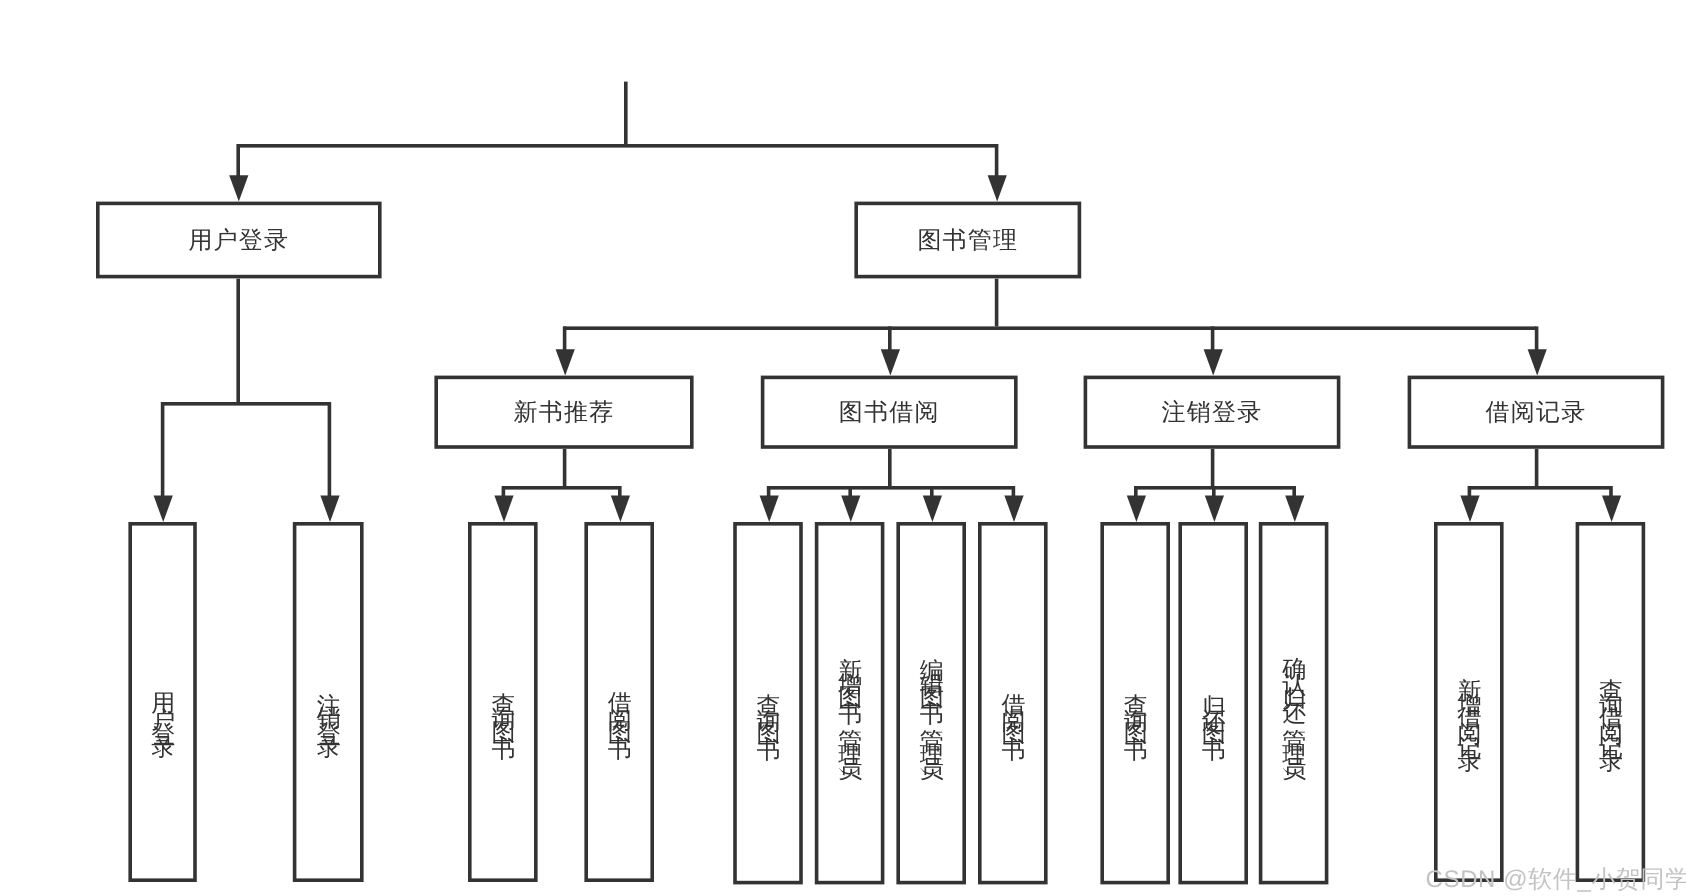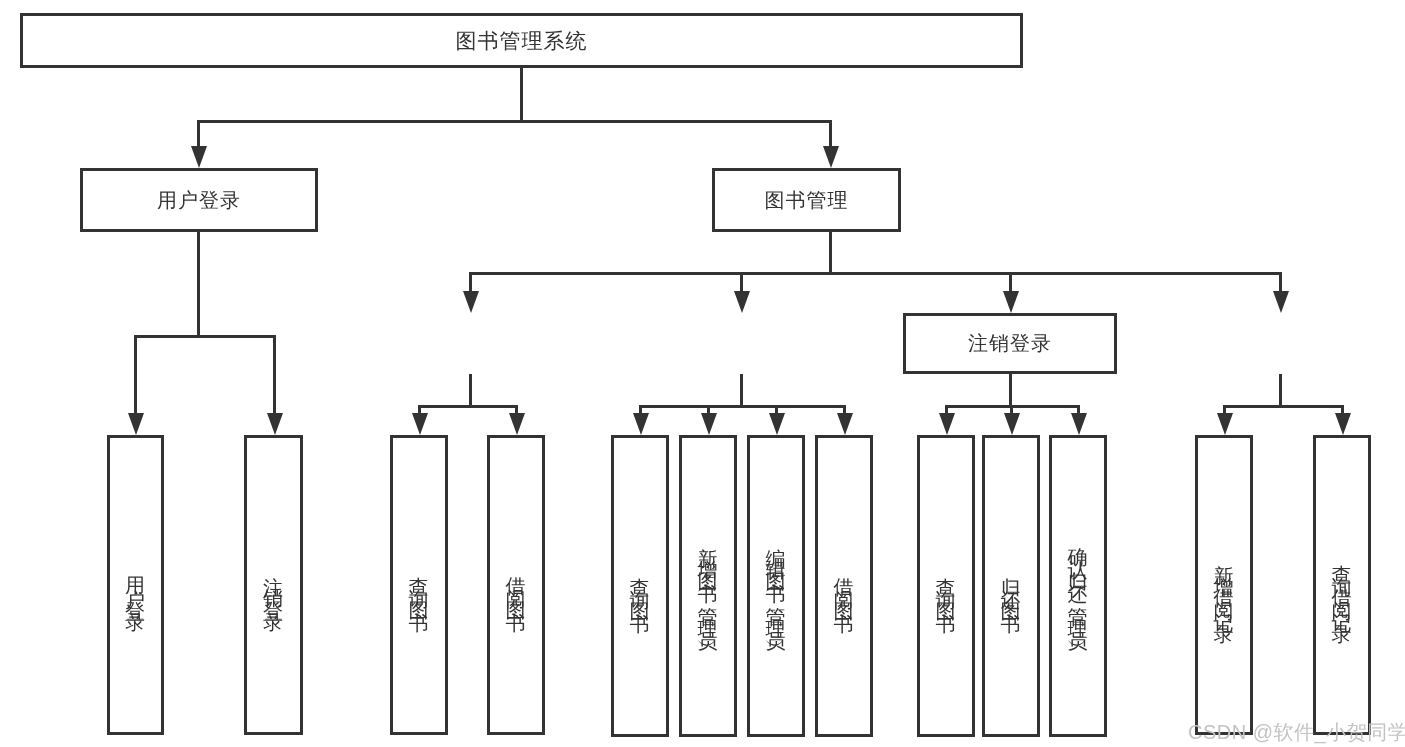--- a/index.html
+++ b/index.html
@@ -48,21 +48,20 @@
     letter-spacing:0.5px;
     z-index:5;
     white-space:nowrap;
   }
 </style>
 </head>
 <body>
 
 <div id="canvas">
 
-  <div class="box h root" style="left:20px;top:13px;width:1003px;height:55px">图书管理系统</div>
 
   <div class="vline" style="left:520px;top:68px;height:52px"></div>
   <div class="hline" style="left:198px;top:120px;width:633px"></div>
   <div class="vline" style="left:197px;top:120px;height:28px"></div>
   <div class="arrow" style="left:191px;top:146px"></div>
   <div class="vline" style="left:829px;top:120px;height:28px"></div>
   <div class="arrow" style="left:823px;top:146px"></div>
 
   <div class="box h" style="left:80px;top:168px;width:238px;height:64px">用户登录</div>
   <div class="box h" style="left:712px;top:168px;width:189px;height:64px">图书管理</div>
@@ -78,21 +77,24 @@
   <div class="hline" style="left:470px;top:272px;width:810px"></div>
   <div class="vline" style="left:469px;top:272px;height:21px"></div>
   <div class="arrow" style="left:463px;top:291px"></div>
   <div class="vline" style="left:740px;top:272px;height:21px"></div>
   <div class="arrow" style="left:734px;top:291px"></div>
   <div class="vline" style="left:1009px;top:272px;height:21px"></div>
   <div class="arrow" style="left:1003px;top:291px"></div>
   <div class="vline" style="left:1279px;top:272px;height:21px"></div>
   <div class="arrow" style="left:1273px;top:291px"></div>
 
+  <div class="box h" style="left:362px;top:313px;width:216px;height:61px">新书推荐</div>
+  <div class="box h" style="left:634px;top:313px;width:214px;height:61px">图书借阅</div>
   <div class="box h" style="left:903px;top:313px;width:214px;height:61px">注销登录</div>
+  <div class="box h" style="left:1173px;top:313px;width:214px;height:61px">借阅记录</div>
 
   <div class="vline" style="left:469px;top:374px;height:31px"></div>
   <div class="hline" style="left:419px;top:405px;width:97px"></div>
   <div class="vline" style="left:418px;top:405px;height:10px"></div>
   <div class="arrow" style="left:412px;top:413px"></div>
   <div class="vline" style="left:515px;top:405px;height:10px"></div>
   <div class="arrow" style="left:509px;top:413px"></div>
 
   <div class="vline" style="left:740px;top:374px;height:31px"></div>
   <div class="hline" style="left:640px;top:405px;width:204px"></div>

